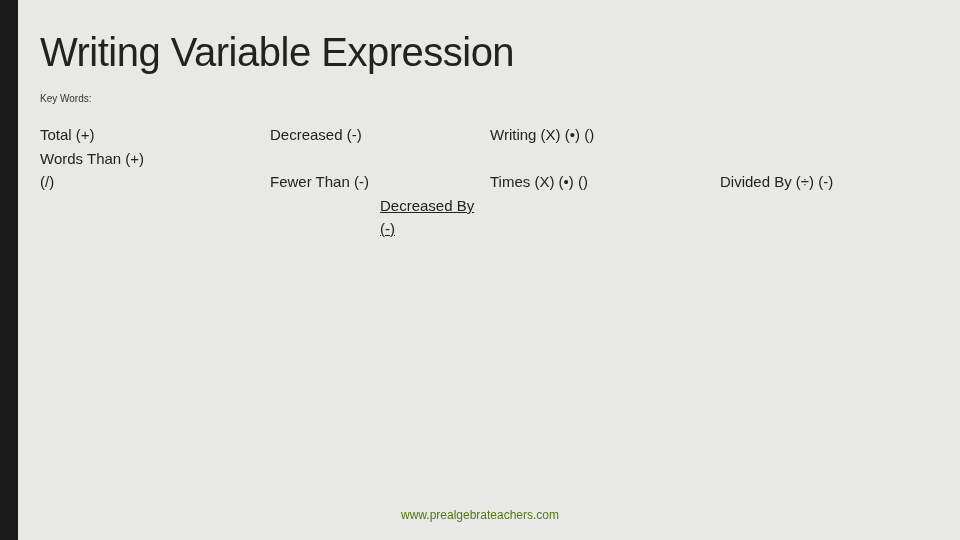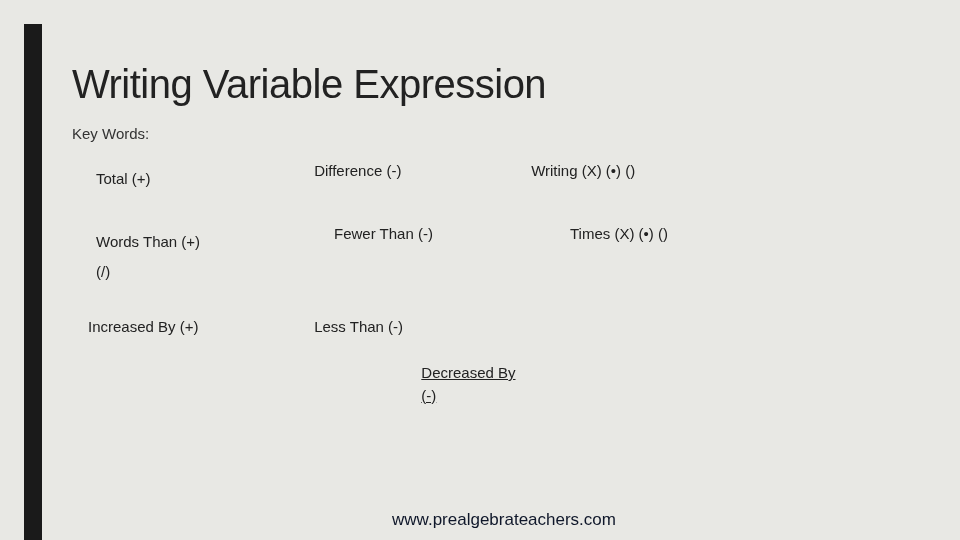--- a/index.html
+++ b/index.html
@@ -1,16 +1,16 @@
 <!DOCTYPE html>
 <html><head>
   <meta charset="utf-8">
   <style>
     * {
-      margin: 8px;
+      margin: 0;
       padding: 0;
       box-sizing: border-box;
     }
 
     body {
       width: 960px;
       height: 540px;
       background-color: #e8e8e4;
       font-family: Arial, sans-serif;
       overflow: hidden;
@@ -36,33 +36,33 @@
 
     .title {
       font-size: 40px;
       font-weight: 400;
       color: #222;
       margin-bottom: 18px;
       letter-spacing: -0.5px;
     }
 
     .key-words-label {
-      font-size: 15px;
+      font-size: 10px;
       color: #333;
       margin-bottom: 10px;
     }
 
     .grid-table {
       width: 100%;
       margin-top: 4px;
     }
 
     .grid-row {
       display: flex;
-      align-items: flex-start;
+      align-items: flex-end;
       margin-bottom: 2px;
       min-height: 32px;
     }
 
     .cell {
       font-size: 15px;
       color: #222;
       line-height: 1.5;
     }
 
@@ -73,61 +73,56 @@
 
     .indented {
       padding-left: 40px;
     }
 
     .footer {
       position: absolute;
       bottom: 18px;
       left: 50%;
       transform: translateX(-50%);
-      font-size: 17px;
-      color: #0f172a;
+      font-size: 12px;
+      color: #4d7c0f;
     }
   </style>
 </head>
 <body>
 
 <div class="black-bar"></div>
 
 <div class="content">
 
   <h1 class="title">Writing Variable Expression</h1>
 
   <div class="key-words-label">Key Words:</div>
 
   <div class="grid-table">
 
     <div class="grid-row">
       <div class="cell col1">
         <div>Total (+)</div>
       </div>
-      <div class="cell col2">Difference (-)</div>
+      <div class="cell col2">Decreased (-)</div>
       <div class="cell col3">Writing (X) (•) ()</div>
       <div class="cell col4"></div>
     </div>
 
     <div class="grid-row">
       <div class="cell col1">
         <div>Words Than (+)</div>
         <div>(/)</div>
       </div>
       <div class="cell col2">Fewer Than (-)</div>
       <div class="cell col3">Times (X) (•) ()</div>
+      <div class="cell col4">Divided By (÷) (-)</div>
     </div>
 
-    <div class="grid-row">
-      <div class="cell col1">Increased By (+)</div>
-      <div class="cell col2">Less Than (-)</div>
-      <div class="cell col3"></div>
-      <div class="cell col4"></div>
-    </div>
 
     <div class="grid-row">
       <div class="cell col1"></div>
       <div class="cell col2" style="padding-left: 110px; text-decoration: underline;">Decreased By (-)</div>
       <div class="cell col3"></div>
       <div class="cell col4"></div>
     </div>
 
   </div>
 </div>

